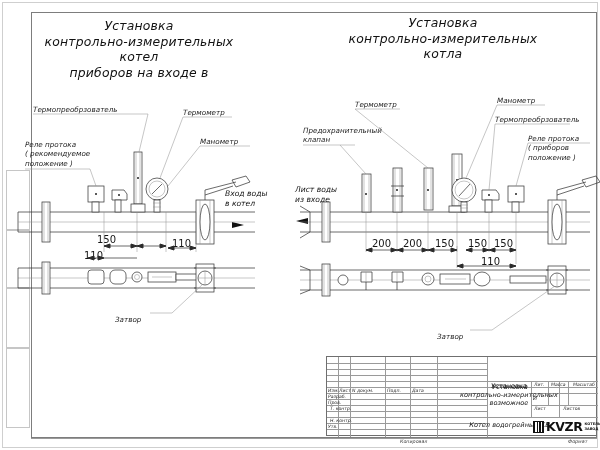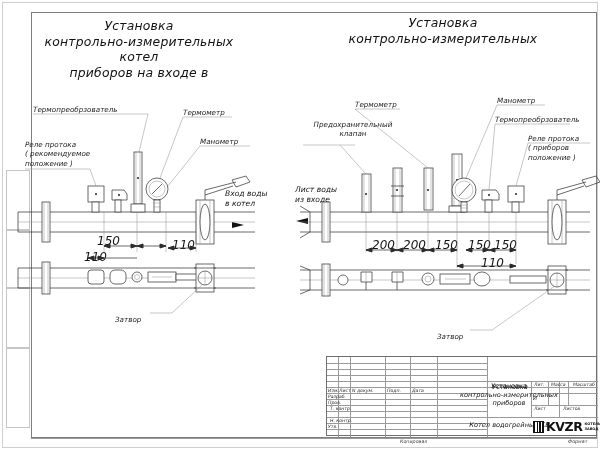--- a/index.html
+++ b/index.html
@@ -23,21 +23,21 @@
 
   
   .lbl{position:absolute;font-style:italic;font-size:7.2px;line-height:9.4px;
        color:#1d1d1d;white-space:nowrap;}
   .lbl.two span{display:block;}
   .flowlbl{position:absolute;font-style:italic;font-size:7.6px;line-height:9.8px;
            color:#111;white-space:nowrap;}
   .flowlbl span{display:block;}
 
   
-  .dim{position:absolute;font-style:italic;font-size:12px;color:#151515;
+  .dim{position:absolute;font-size:10px;color:#151515;
        white-space:nowrap;}
 
   
   svg.draw{position:absolute;left:0;top:0;overflow:visible;}
   .ln{stroke:#3a3a3a;stroke-width:.75;fill:none;}
   .lnf{stroke:#8d8d8d;stroke-width:.5;fill:none;}
   .fillw{fill:#ffffff;}
   .dotm{fill:#222;}
 
   
@@ -83,39 +83,40 @@
   <div class="dwg-title" style="left:14px;top:18px;width:250px;">
     <span>Установка</span>
     <span>контрольно-измерительных</span>
     <span>котел</span>
     <span>приборов на входе в</span>
   </div>
 
   <div class="dwg-title" style="left:318px;top:15px;width:250px;">
     <span>Установка</span>
     <span>контрольно-измерительных</span>
+    <span>котла</span>
   </div>
 
   <div class="lbl" style="left:33px;top:105px;">Термопреобрзователь</div>
   <div class="lbl" style="left:183px;top:108px;">Термометр</div>
   <div class="lbl" style="left:200px;top:137px;">Манометр</div>
   <div class="lbl two" style="left:25px;top:140px;">
     <span>Реле протока</span>
     <span>( рекомендуемое</span>
     <span>положение )</span>
   </div>
   <div class="lbl" style="left:115px;top:315px;">Затвор</div>
   <div class="flowlbl" style="left:225px;top:189px;">
     <span>Вход воды</span>
     <span>в котел</span>
   </div>
   <div class="flowarrow right" style="left:232px;top:222px;"></div>
 
   <div class="lbl" style="left:355px;top:100px;">Термометр</div>
-  <div class="lbl two" style="left:303px;top:120px;text-align:center;width:100px;">
+  <div class="lbl two" style="left:303px;top:126px;width:100px;">
     <span>Предохранительный</span>
     <span>клапан</span>
   </div>
   <div class="lbl" style="left:497px;top:96px;">Манометр</div>
   <div class="lbl" style="left:495px;top:115px;">Термопреобрзователь</div>
   <div class="lbl two" style="left:528px;top:134px;">
     <span>Реле протока</span>
     <span>( приборов</span>
     <span>положение )</span>
   </div>
@@ -374,21 +375,21 @@
 
     <div class="tbbig" style="left:161px;top:26px;width:44px;">
       <span>Установка</span>
     </div>
     <div class="tbbig" style="left:130px;top:26px;width:105px;">
       <span style="visibility:hidden">.</span>
     </div>
     <div class="tbbig" style="left:132px;top:25px;width:100px;">
       <span>Установка</span>
       <span>контрольно-измерительных</span>
-      <span>приборов</span>
+      <span>возможное</span>
     </div>
     <div class="tbbig" style="left:140px;top:64px;width:85px;">
       <span>Котел водогрейный КВ</span>
     </div>
 
     <div class="tbtxt c" style="left:207px;top:25px;">Лит.</div>
     <div class="tbtxt c" style="left:224px;top:25px;">Масса</div>
     <div class="tbtxt c" style="left:246px;top:25px;">Масштаб</div>
     <div class="tbtxt" style="left:206px;top:39px;font-size:5.4px;">И</div>
     <div class="tbtxt" style="left:207px;top:49px;">Лист</div>

